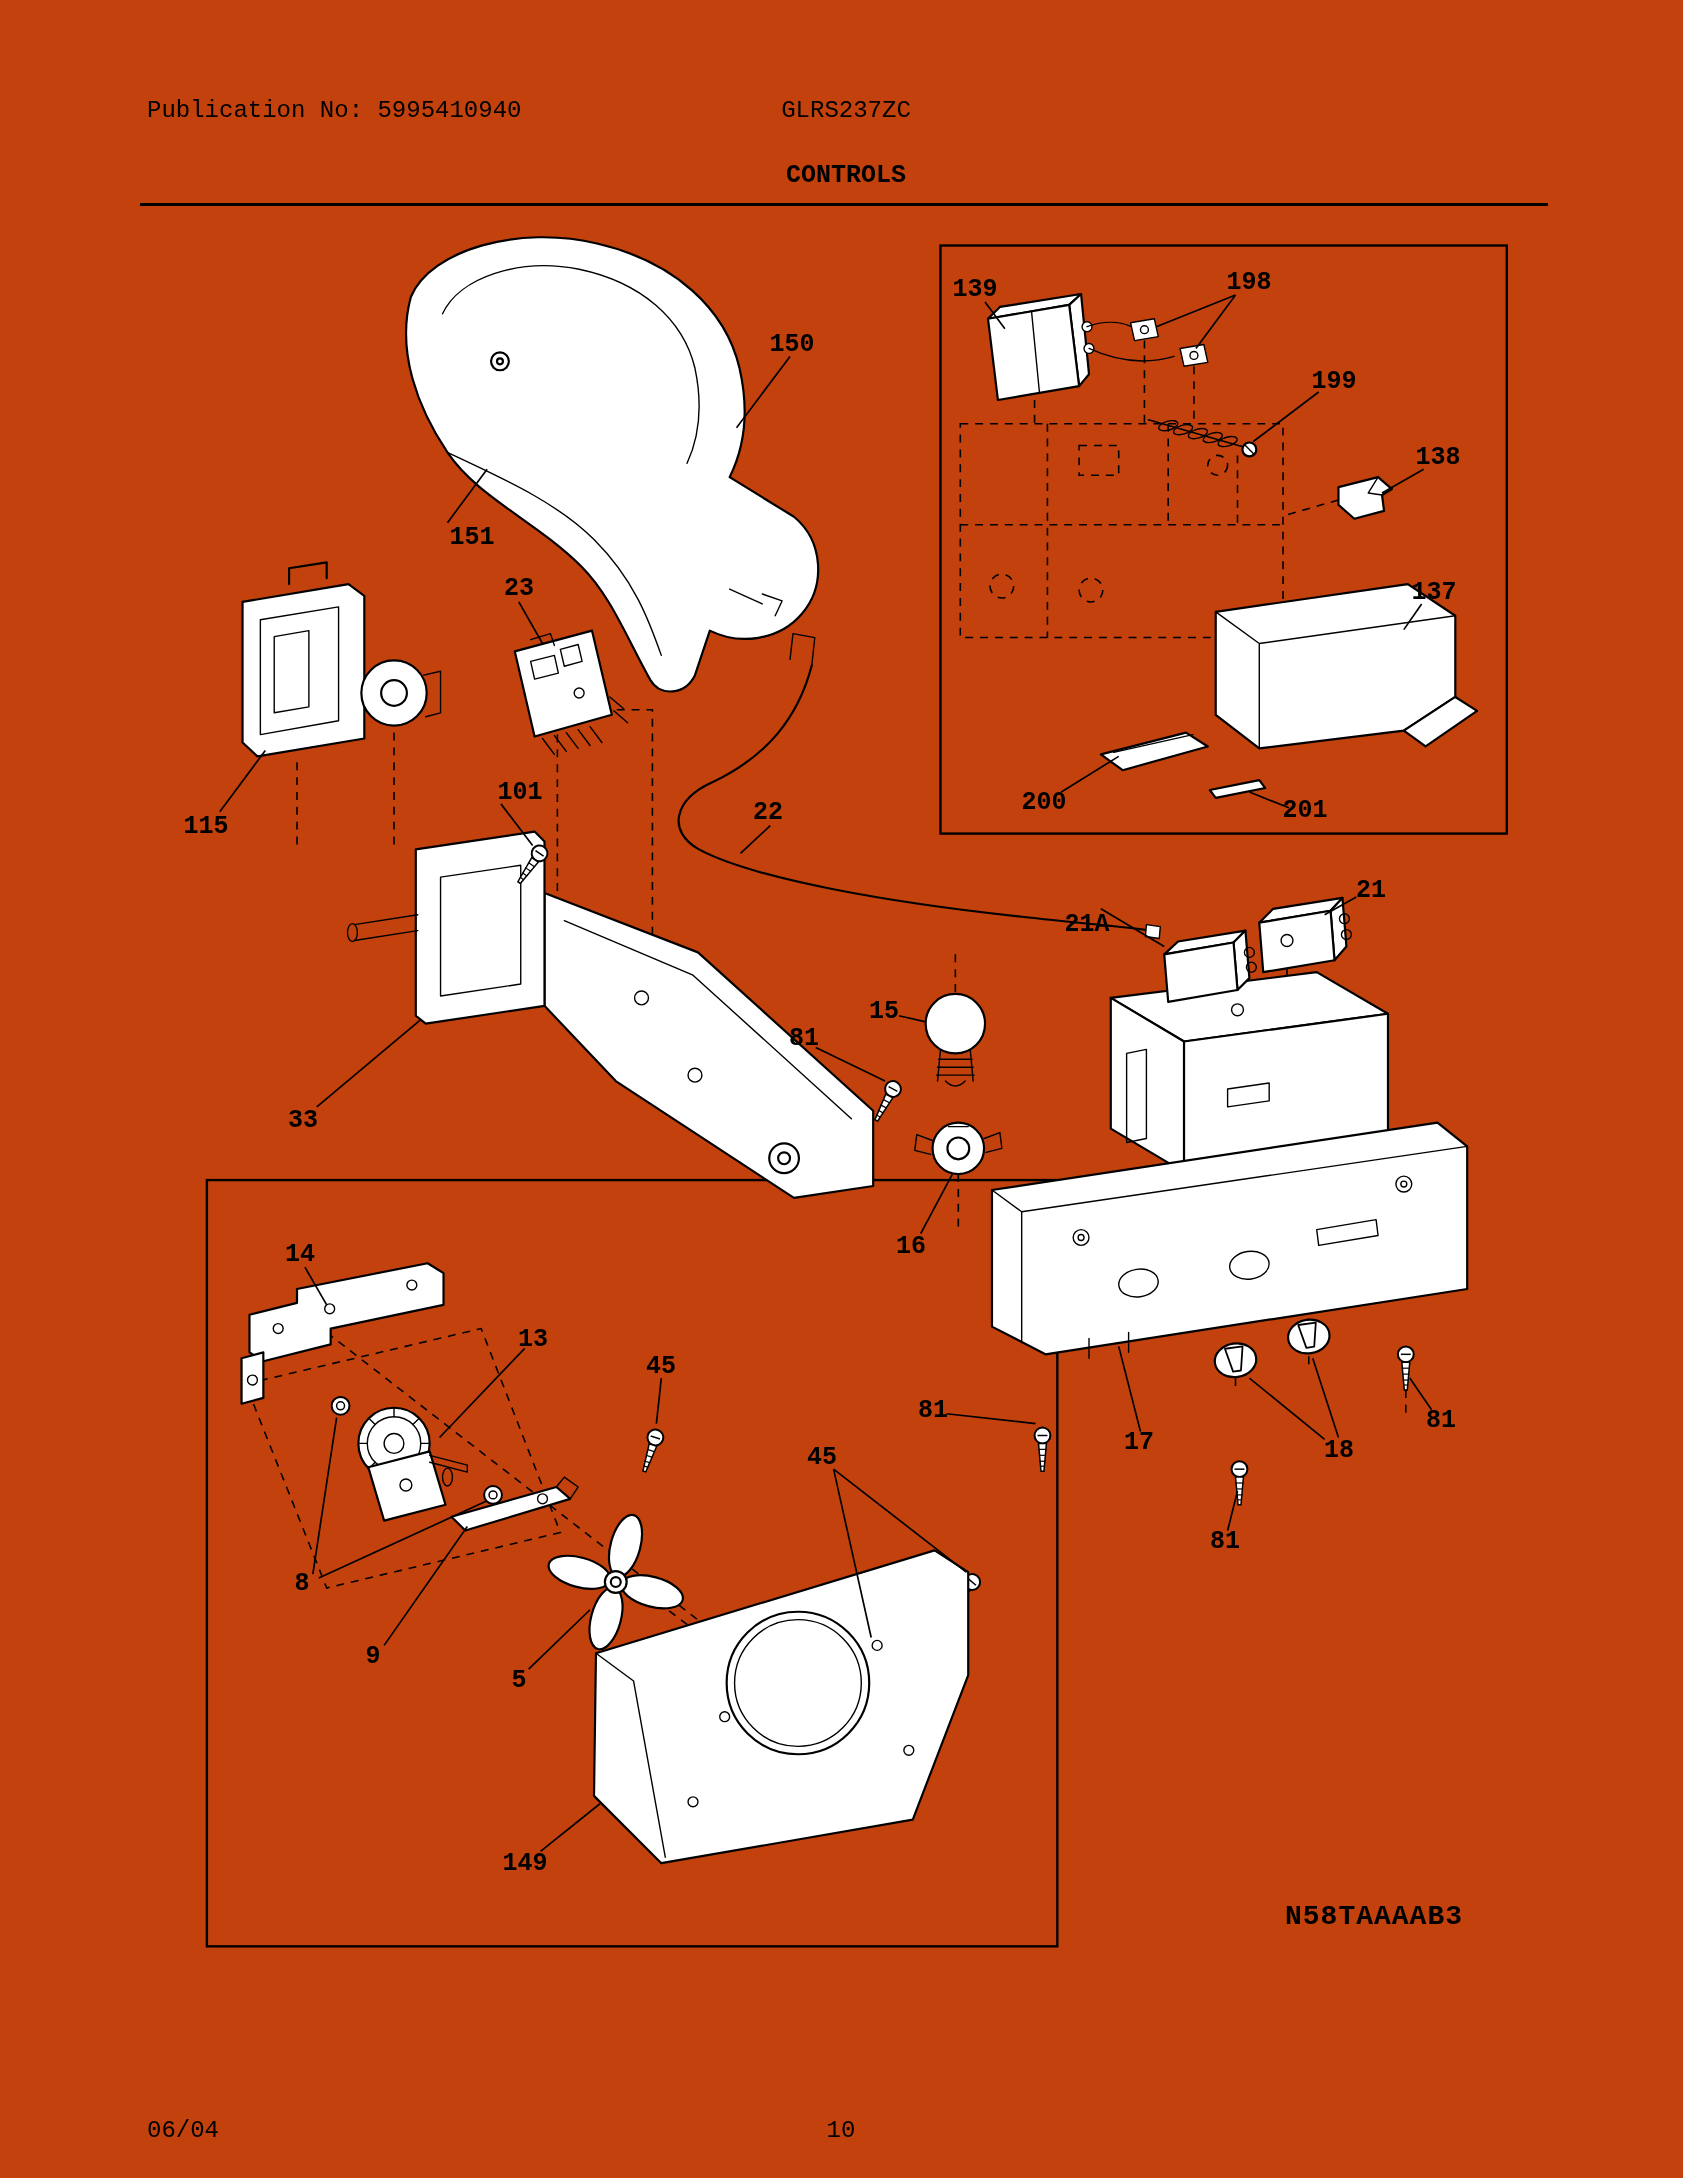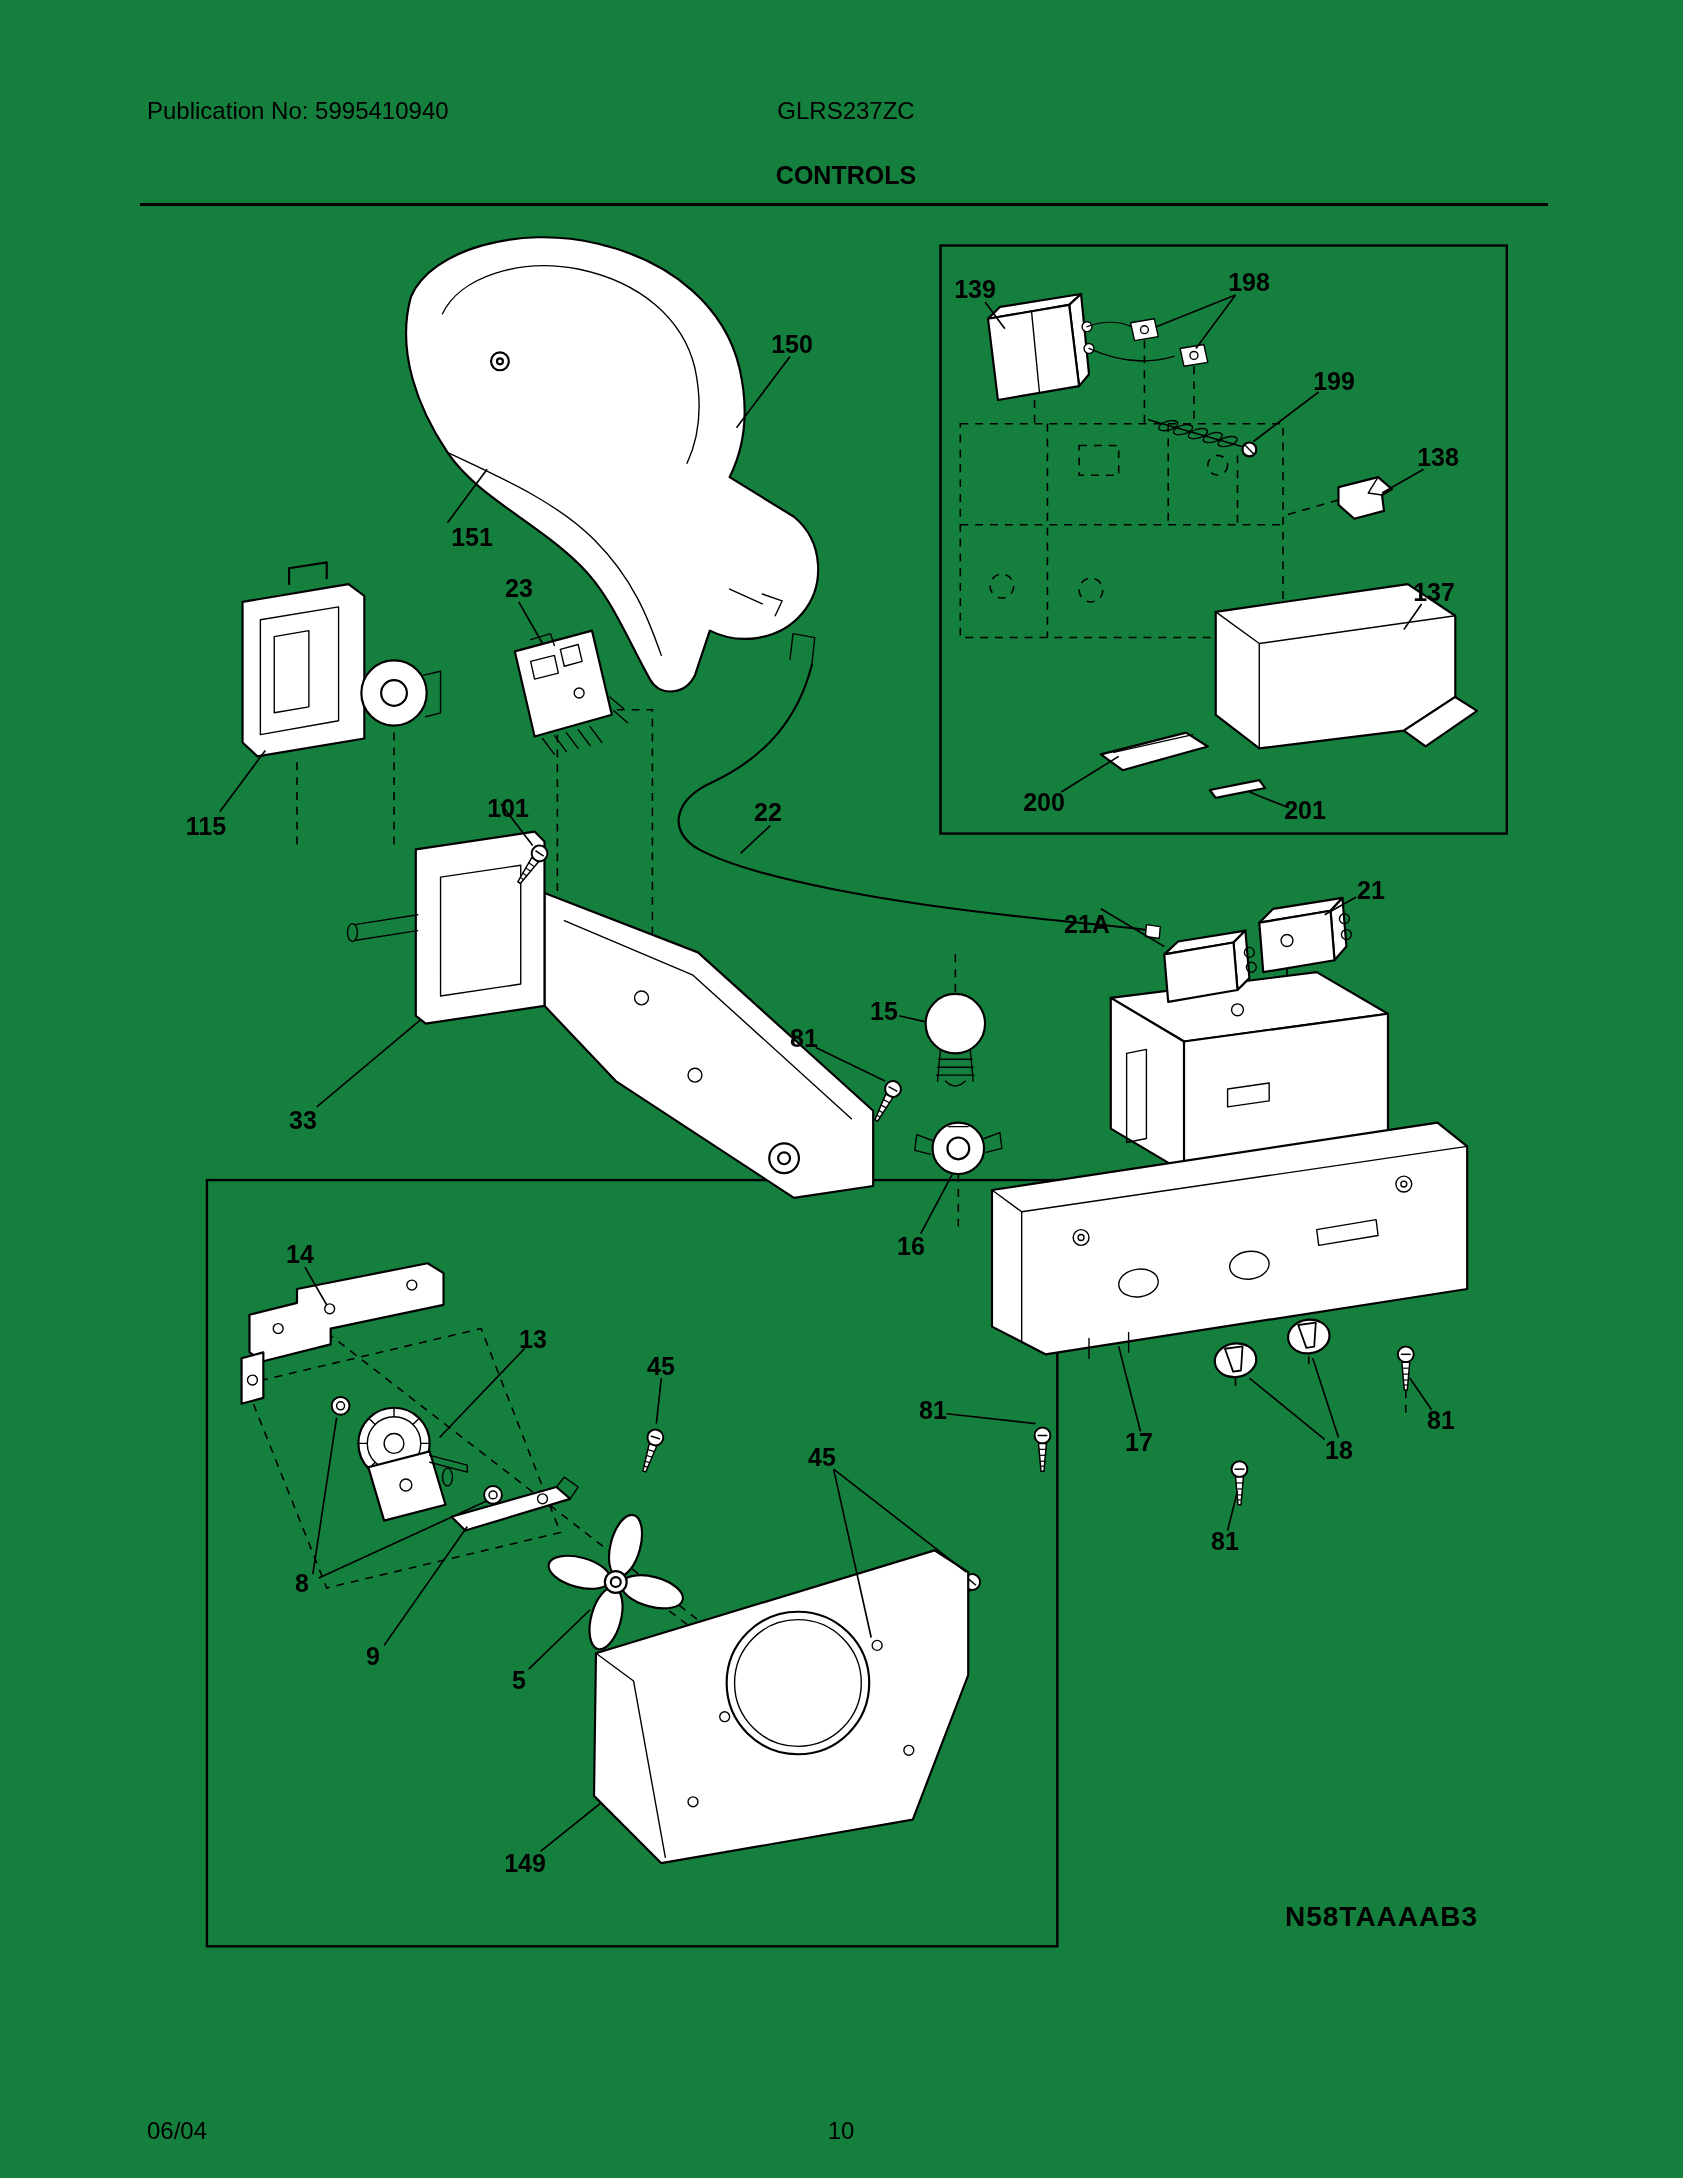--- a/index.html
+++ b/index.html
@@ -1,16 +1,16 @@
 <!DOCTYPE html>
 <html><head>
 <meta charset="utf-8">
 <style>
   html,body{margin:0;padding:0;background:#fff;}
-  .page{position:relative;width:1683px;height:2178px;background:#15803d;font-family:Liberation Sans, sans-serif;color:#000;overflow:hidden;}
+  .page{position:relative;width:1683px;height:2178px;background:#c2410c;font-family:Liberation Mono, monospace;color:#000;overflow:hidden;}
   .hdr-pub{position:absolute;left:147px;top:97px;font-size:24px;}
   .hdr-model{position:absolute;left:846px;top:97px;transform:translateX(-50%);font-size:24px;}
   .page-title{position:absolute;left:846px;top:161px;transform:translateX(-50%);font-size:25px;font-weight:bold;}
   .title-rule{position:absolute;left:140px;top:203px;width:1408px;height:3px;background:#000;}
   .diagram-code{position:absolute;left:1285px;top:1901px;font-size:28px;font-weight:bold;letter-spacing:1px;}
   .ftr-date{position:absolute;left:147px;top:2117px;font-size:24px;}
   .ftr-page{position:absolute;left:841px;top:2117px;transform:translateX(-50%);font-size:24px;}
   svg.diagram{position:absolute;left:0;top:0;}
   .callout-layer{position:absolute;left:0;top:0;width:1683px;height:2178px;pointer-events:none;}
   .callout{position:absolute;transform:translate(-50%,-50%);font-size:25px;font-weight:bold;white-space:nowrap;}
@@ -318,21 +318,21 @@
       <div class="callout" style="left: 434px; top: 537px; margin-left: 38px;">151</div>
       <div class="callout" style="left: 975px; top: 289px;">139</div>
       <div class="callout" style="left: 1249px; top: 282px;">198</div>
       <div class="callout" style="left: 1334px; top: 381px;">199</div>
       <div class="callout" style="left: 1438px; top: 457px;">138</div>
       <div class="callout" style="left: 1434px; top: 592px;">137</div>
       <div class="callout" style="left: 1044px; top: 802px;">200</div>
       <div class="callout" style="left: 1305px; top: 810px;">201</div>
       <div class="callout" style="left: 519px; top: 588px;">23</div>
       <div class="callout" style="left: 206px; top: 826px;">115</div>
-      <div class="callout" style="left: 508px; top: 792px; margin-top: 16px;">101</div>
+      <div class="callout" style="left: 520px; top: 792px;">101</div>
       <div class="callout" style="left: 768px; top: 812px;">22</div>
       <div class="callout" style="left: 1087px; top: 924px;">21A</div>
       <div class="callout" style="left: 1371px; top: 890px;">21</div>
       <div class="callout" style="left: 884px; top: 1011px;">15</div>
       <div class="callout" style="left: 804px; top: 1038px;">81</div>
       <div class="callout" style="left: 303px; top: 1120px;">33</div>
       <div class="callout" style="left: 911px; top: 1246px;">16</div>
       <div class="callout" style="left: 300px; top: 1254px;">14</div>
       <div class="callout" style="left: 533px; top: 1339px;">13</div>
       <div class="callout" style="left: 661px; top: 1366px;">45</div>

